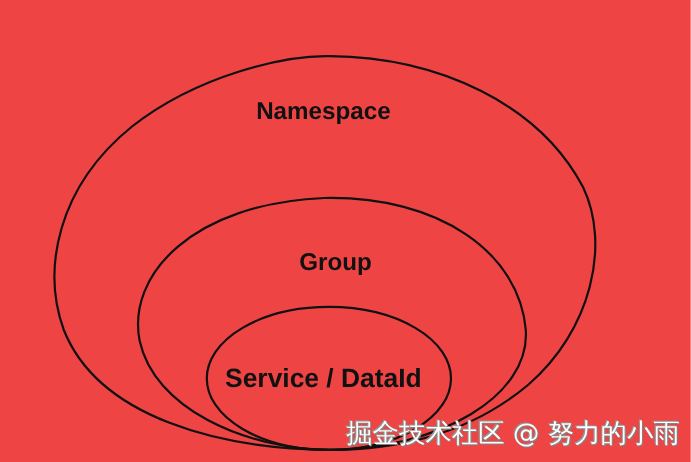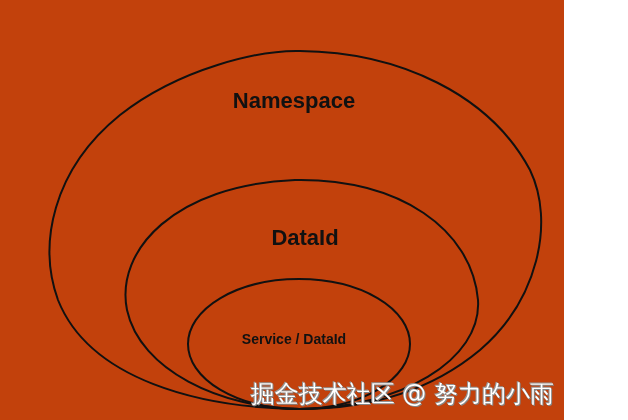--- a/index.html
+++ b/index.html
@@ -2,43 +2,43 @@
 <html><head>
   <meta charset="utf-8">
   <style>
     html, body {
       margin: 0;
       padding: 0;
       background: #ffffff;
     }
     .canvas {
       position: relative;
-      width: 564px;
+      width: 628px;
       height: 420px;
-      background: #c2410c;
+      background: #ef4444;
       overflow: hidden;
     }
     svg.diagram {
       position: absolute;
       left: 0;
       top: 0;
       width: 628px;
       height: 420px;
     }
     .label {
       position: absolute;
       font-family: "Liberation Sans", sans-serif;
       font-weight: bold;
       color: #111111;
       white-space: nowrap;
       transform: translateX(-50%);
     }
     .label-namespace { left: 294px; top: 88px; font-size: 22px; }
     .label-group { left: 305px; top: 225px; font-size: 22px; }
-    .label-service { left: 294px; top: 331px; font-size: 14px; }
+    .label-service { left: 294px; top: 331px; font-size: 24px; }
     .watermark {
       position: absolute;
       right: 10px;
       bottom: 10px;
       font-family: "DejaVu Sans", sans-serif;
       font-size: 24px;
       color: #ffffff;
       text-shadow: 0 0 1px #666, 1px 1px 0 #888, -1px -1px 0 #999;
       white-space: nowrap;
     }
@@ -60,17 +60,17 @@
     <path d="M 300 409
              C 220 408, 140 370, 127 310
              C 115 250, 175 185, 295 180
              C 400 178, 472 230, 478 300
              C 482 360, 400 408, 300 409 Z" fill="none" stroke="#111111" stroke-width="2"></path>
 
     <ellipse cx="299" cy="344" rx="111" ry="65" fill="none" stroke="#111111" stroke-width="2"></ellipse>
   </svg>
 
   <div class="label label-namespace">Namespace</div>
-  <div class="label label-group">DataId</div>
+  <div class="label label-group">Group</div>
   <div class="label label-service">Service / DataId</div>
 
   <div class="watermark">掘金技术社区 @ 努力的小雨</div>
 </div>
 
 </body></html>

